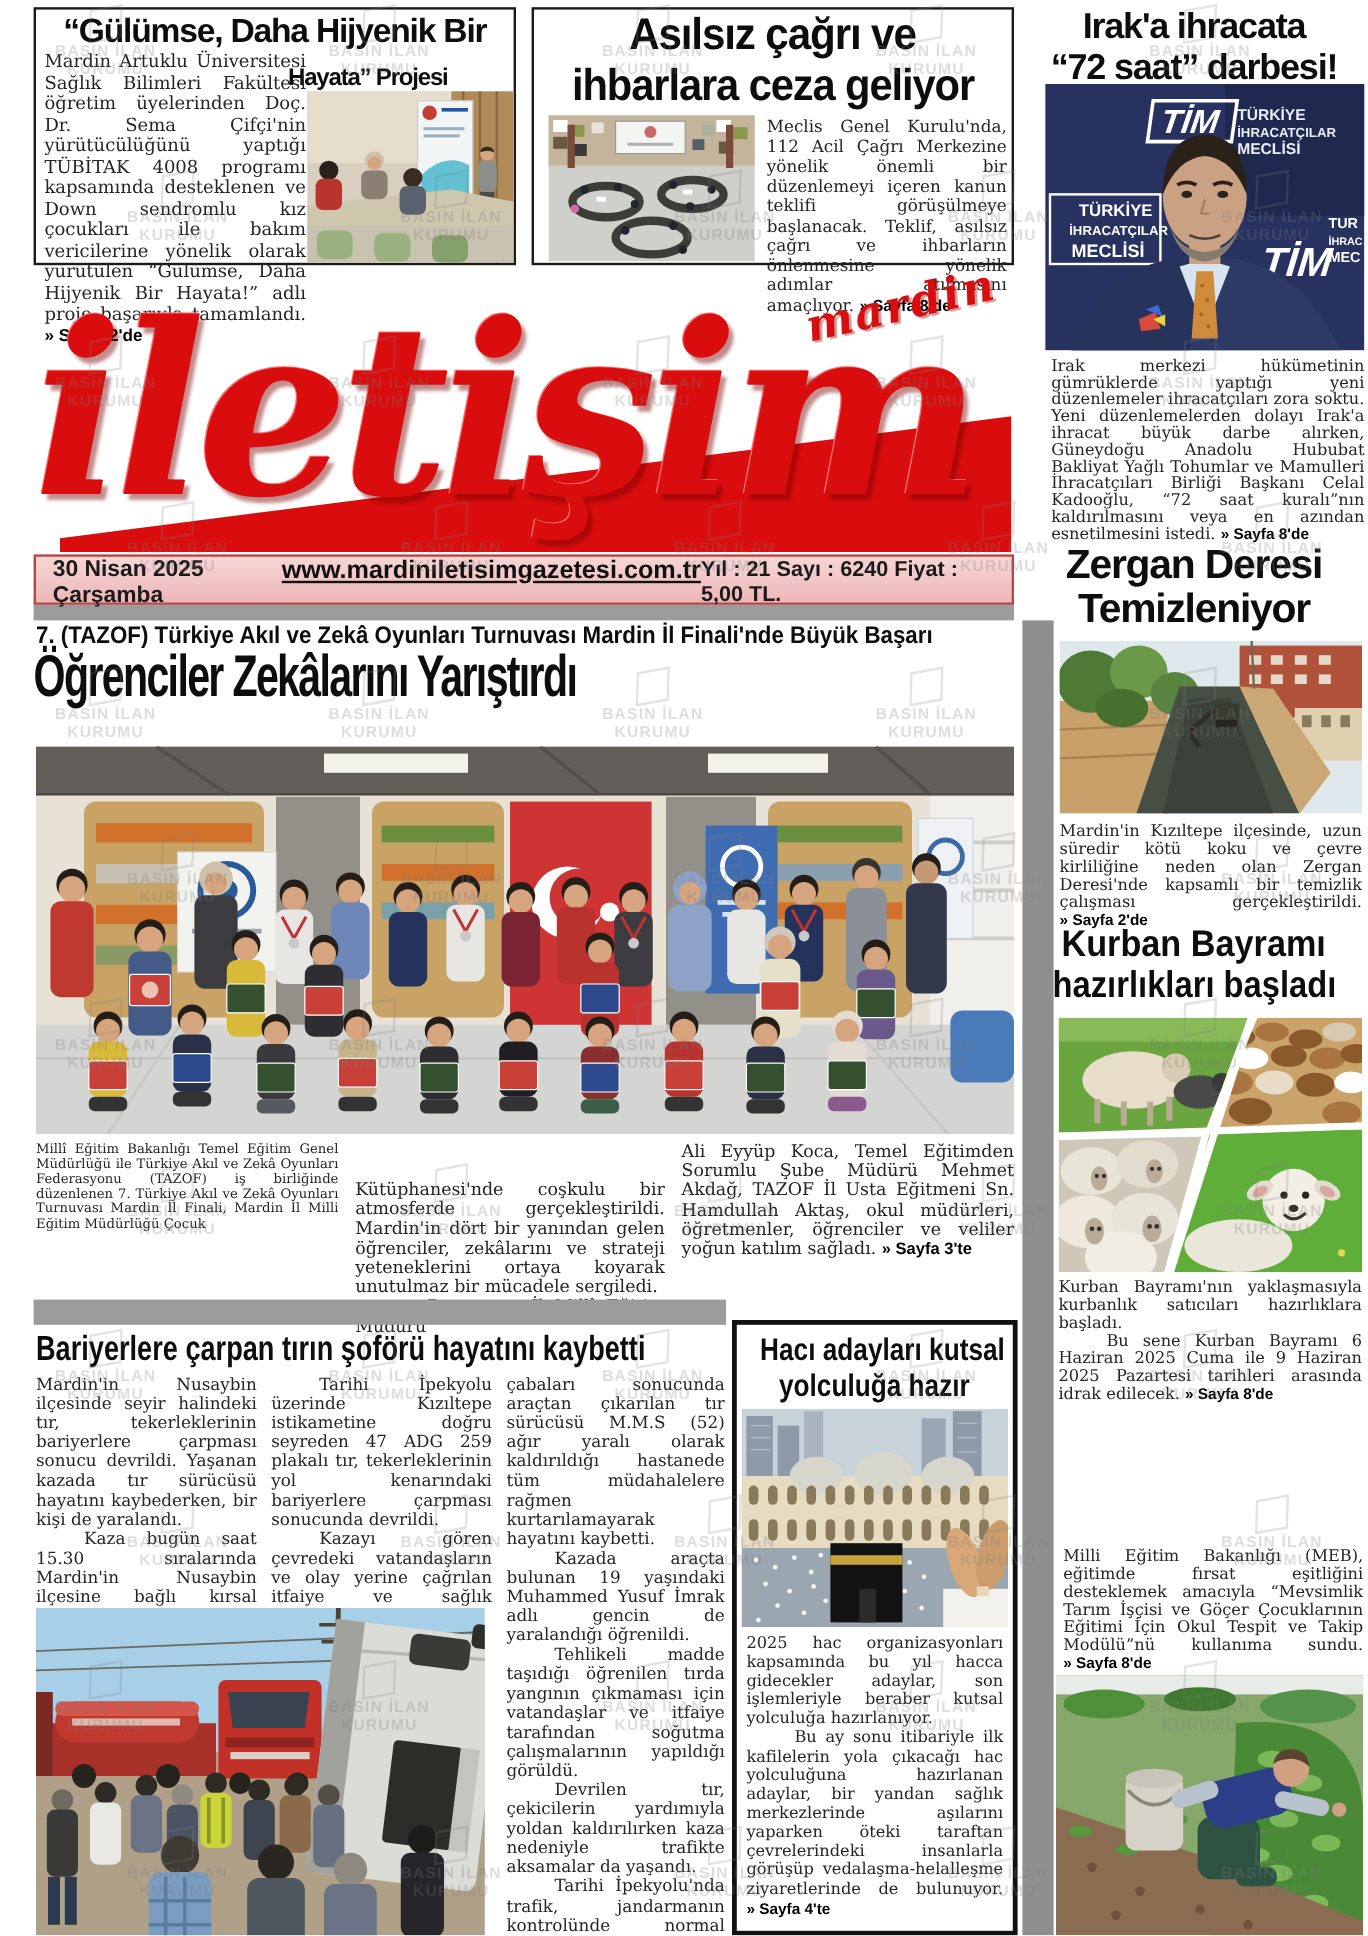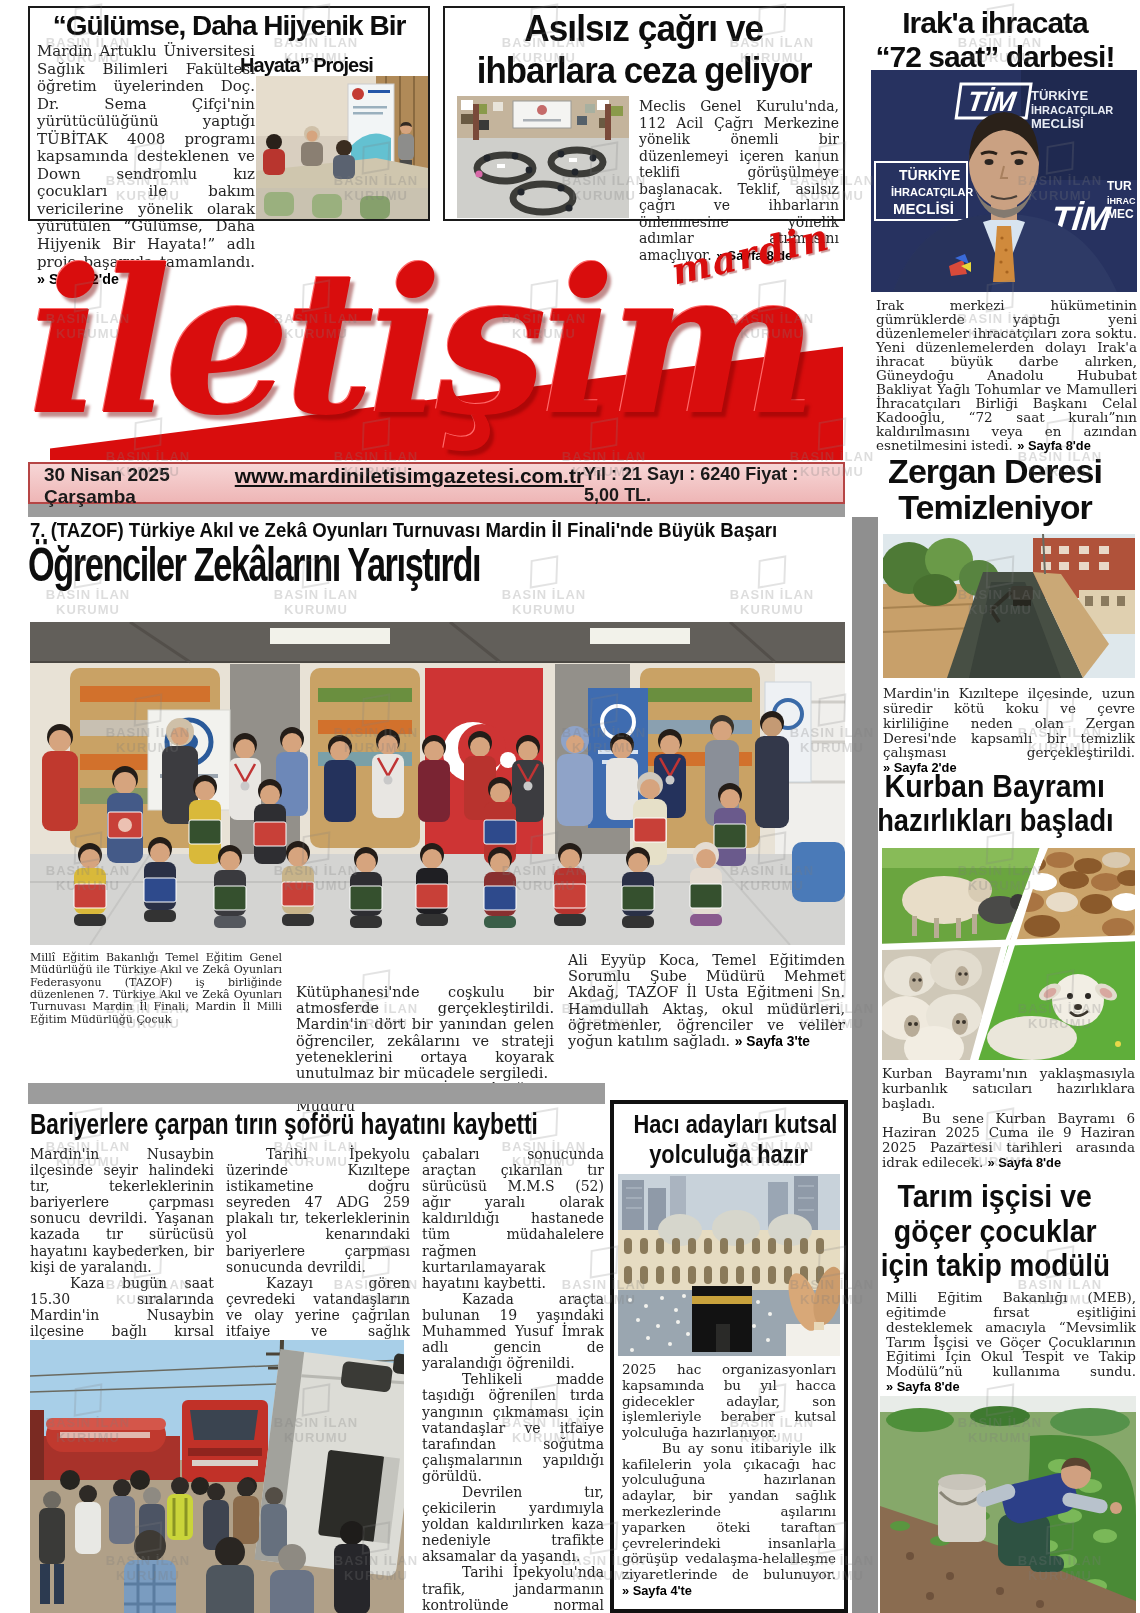--- a/index.html
+++ b/index.html
@@ -875,25 +875,20 @@
         <line x1="-4" y1="99" x2="257" y2="90"></line>
       </g>
     </svg>
   </div>
   <div class="abs serifbody z1" style="left:882px;top:1066px;width:253px;font-size:13.5px;line-height:1.1;">
     <p>Kurban Bayramı'nın yaklaşmasıyla kurbanlık satıcıları hazırlıklara başladı.</p>
     <p class="ind"><span>Bu sene Kurban Bayramı 6 Haziran 2025 Cuma ile 9 Haziran 2025 Pazartesi tarihleri arasında idrak edilecek.</span>
     <span class="pref">» Sayfa 8'de</span></p>
   </div>
 
-  <div class="abs head ctr z1" style="left:853px;top:1180px;width:284px;font-size:31px;line-height:1.12;">
-    <span class="sqzc" style="transform:scaleX(.92);">Tarım işçisi ve</span><br>
-    <span class="sqzc" style="transform:scaleX(.92);">göçer çocuklar</span><br>
-    <span class="sqzc" style="transform:scaleX(.9);">için takip modülü</span>
-  </div>
   <div class="abs serifbody z1" style="left:886px;top:1290px;width:250px;font-size:13.5px;line-height:1.1;">
     <span>Milli Eğitim Bakanlığı (MEB), eğitimde fırsat eşitliğini desteklemek amacıyla “Mevsimlik Tarım İşçisi ve Göçer Çocuklarının Eğitimi İçin Okul Tespit ve Takip Modülü”nü kullanıma sundu.</span>
     <span class="pref">» Sayfa 8'de</span>
   </div>
   <div class="abs z1" style="left:880px;top:1396px;width:256px;height:217px;">
     <svg viewBox="0 0 256 217" width="256" height="217">
       <rect width="256" height="217" fill="#86a86a"></rect>
       <rect width="256" height="16" fill="#e8ece8"></rect>
       <ellipse cx="40" cy="24" rx="34" ry="12" fill="#4e8f3a"></ellipse>
       <ellipse cx="120" cy="20" rx="30" ry="10" fill="#3f7a30"></ellipse>

